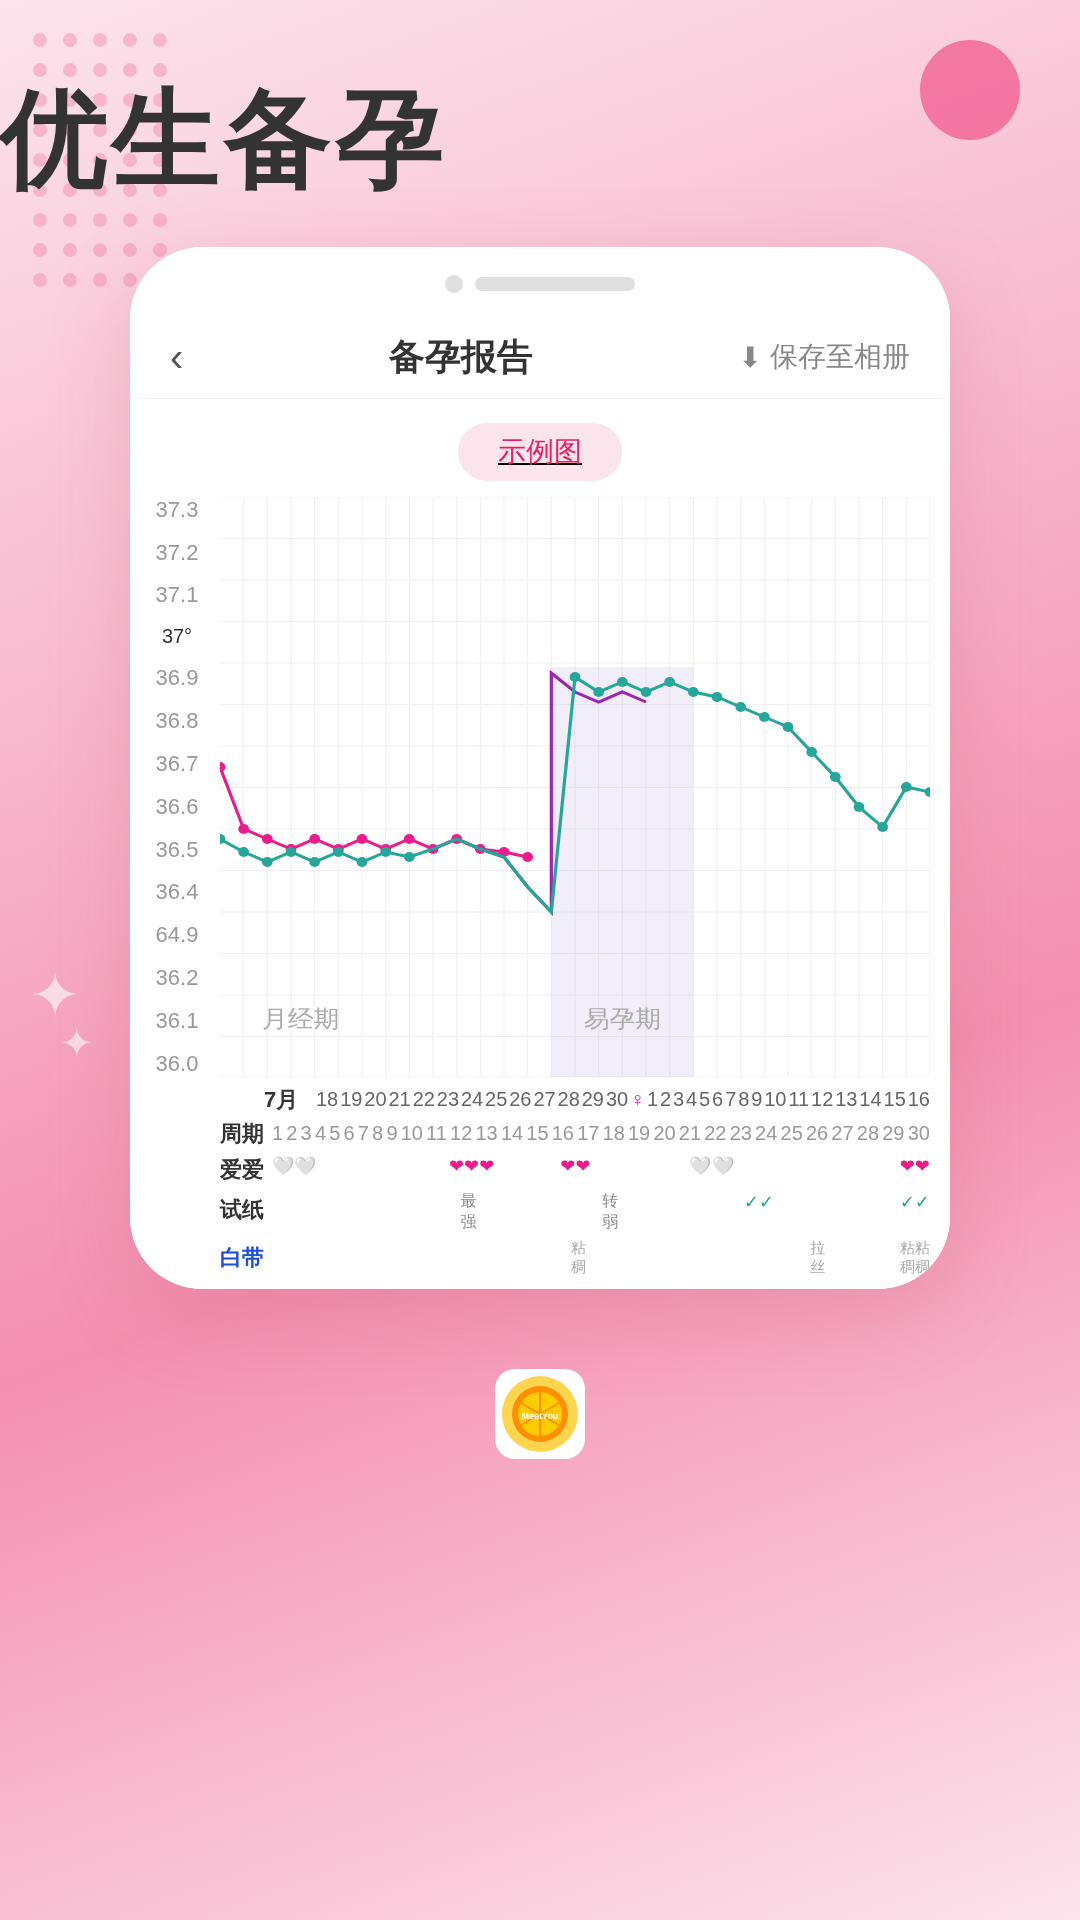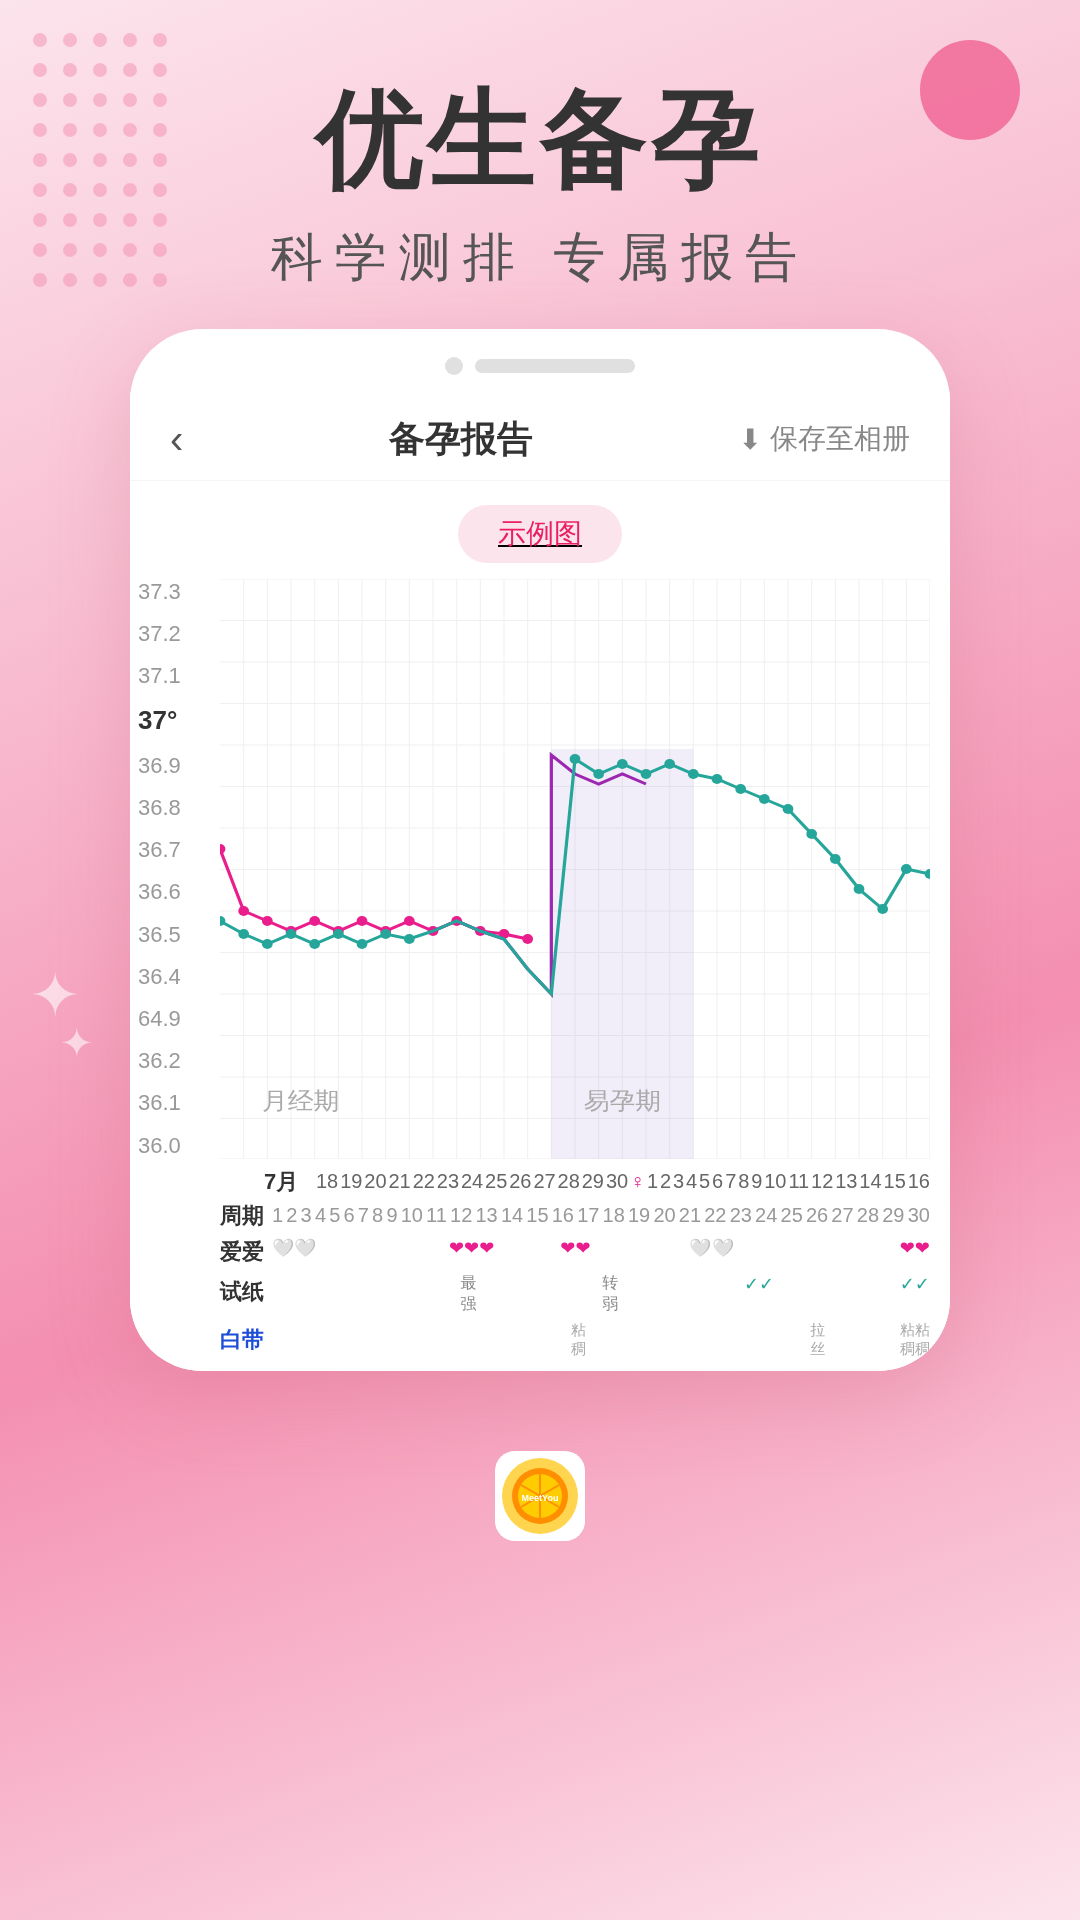--- a/index.html
+++ b/index.html
@@ -14,23 +14,22 @@
 
     
     .dot-pattern {
       position: absolute;
       top: 0; left: 0;
       width: 100%; height: 420px;
       pointer-events: none;
     }
 
     .hero-section {
-      text-align: center;
       padding-top: 80px;
-      padding-bottom: 36px;
+      padding-bottom: 48px;
       position: relative;
       z-index: 1;
     }
     .hero-title {
       font-size: 108px;
       font-weight: 900;
       color: #333;
       letter-spacing: 4px;
       line-height: 1.1;
     }
@@ -125,27 +124,27 @@
       left: 8px;
       top: 0;
       height: 100%;
       display: flex;
       flex-direction: column;
       justify-content: space-between;
     }
     .y-label {
       font-size: 22px;
       color: #999;
-      text-align: left;
+      text-align: center;
       width: 78px;
     }
     .y-label.bold {
-      font-weight: 700;
+      font-weight: 400;
       color: #333;
-      font-size: 26px;
+      font-size: 20px;
     }
     .chart-svg {
       width: 100%;
       height: 100%;
     }
 
     
     .branding {
       display: flex;
       align-items: center;
@@ -229,21 +228,20 @@
   </svg>
 
   <div style="position:absolute;top:40px;right:60px;width:100px;height:100px;border-radius:50%;background:#f06292;opacity:0.8;"></div>
 </div>
 
 <div class="deco-star" style="left:30px;top:960px;">✦</div>
 <div class="deco-star" style="left:60px;top:1020px;font-size:40px;">✦</div>
 
 <div class="hero-section">
   <h1 class="hero-title">优生备孕</h1>
-  <p class="hero-subtitle">科学测排   专属报告</p>
 </div>
 
 <div style="padding: 0 60px; position:relative; z-index:1;">
   <div class="phone-mockup">
 
     <div class="phone-notch">
       <div class="notch-dot"></div>
       <div class="notch-bar"></div>
     </div>
 

